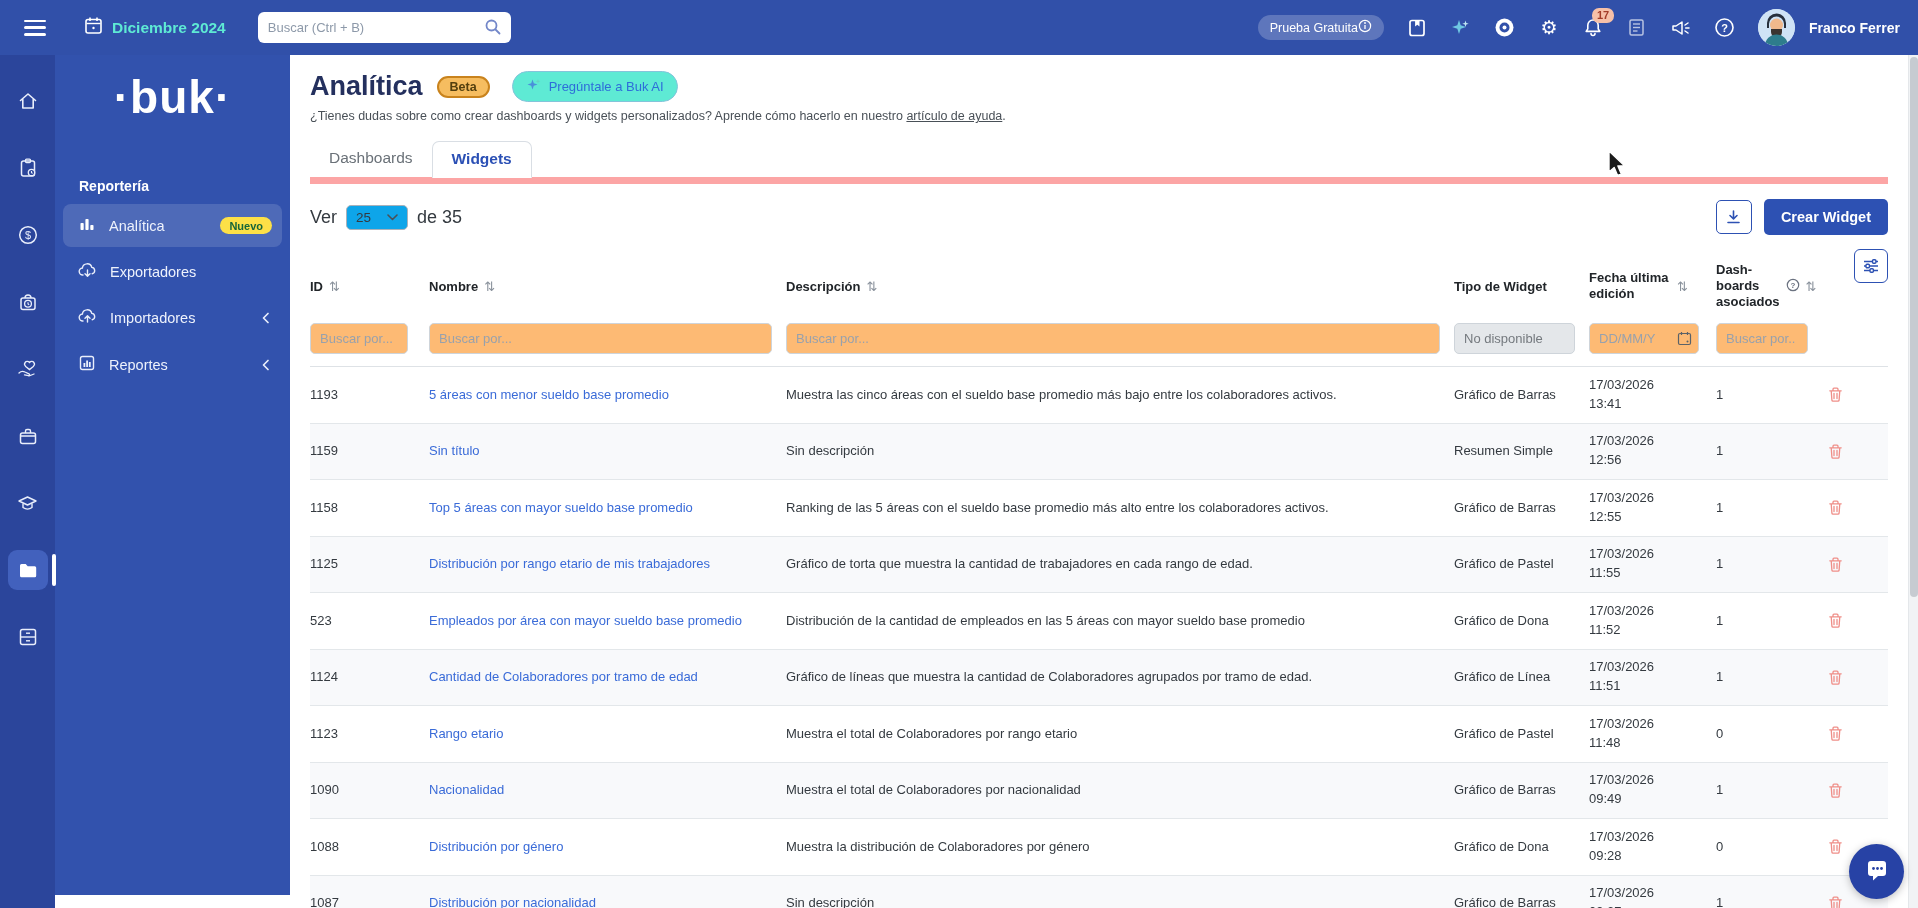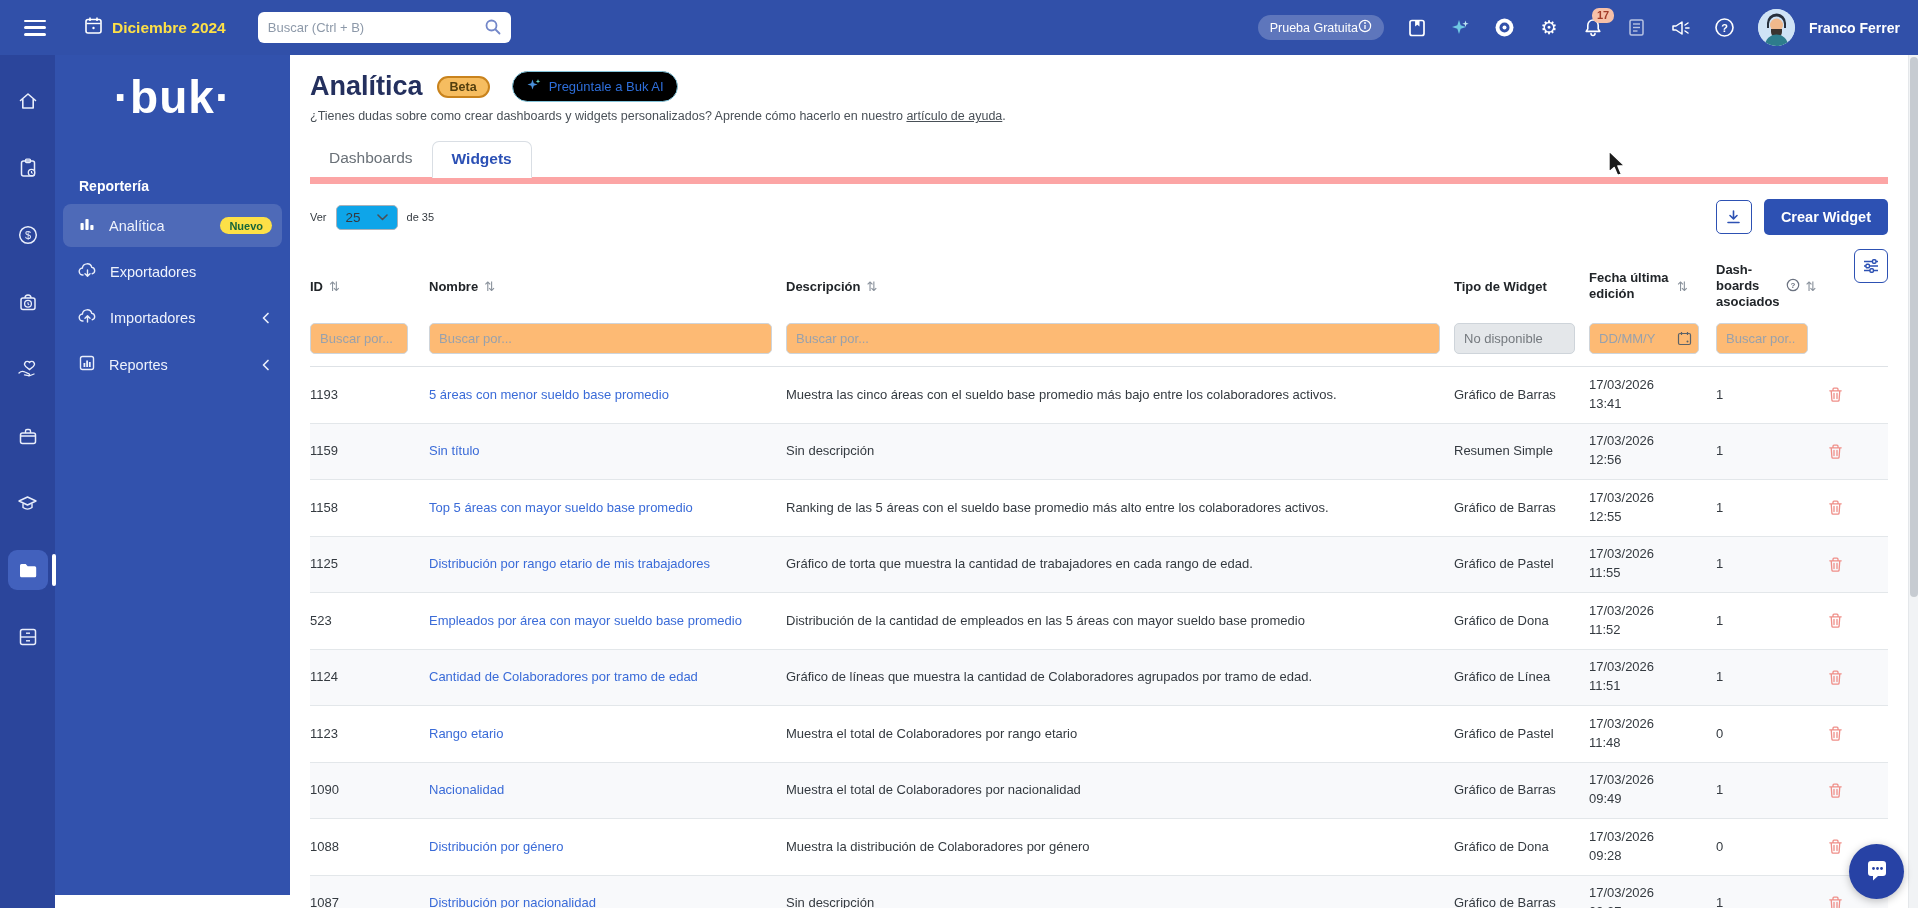--- a/index.html
+++ b/index.html
@@ -2,21 +2,21 @@
 <html lang="es"><head>
 <meta charset="utf-8">
 <style>
   * { margin:0; padding:0; box-sizing:border-box; }
   html,body { width:1918px; height:908px; overflow:hidden; font-family:"Liberation Sans", sans-serif; background:#fff; }
 
   
   .topbar { position:absolute; left:0; top:0; width:1918px; height:55px; background:#3150a9; display:flex; align-items:center; z-index:30; }
   .hamburger { width:22px; height:16px; margin-left:24px; display:flex; flex-direction:column; justify-content:space-between; cursor:pointer; }
   .hamburger span { display:block; height:2.6px; background:#fff; border-radius:2px; }
-  .period { display:flex; align-items:center; gap:9px; margin-left:38px; color:#fde047; font-size:15.5px; font-weight:700; cursor:pointer; }
+  .period { display:flex; align-items:center; gap:9px; margin-left:38px; color:#5eead4; font-size:15.5px; font-weight:700; cursor:pointer; }
   .search-box { position:relative; margin-left:32px; width:253px; }
   .search-box input { width:100%; height:31px; border:none; border-radius:6px; padding:0 34px 0 10px; font-size:13px; color:#14532d; outline:none; font-family:inherit; }
   .search-box input::placeholder { color:#8d99a9; }
   .search-box .sicon { position:absolute; right:9px; top:6px; }
   .topbar-right { margin-left:auto; display:flex; align-items:center; gap:22px; padding-right:18px; }
   .trial-pill { display:flex; align-items:center; background:rgba(255,255,255,.22); color:#fff; font-size:12.5px; border-radius:13px; padding:4px 12px; cursor:pointer; }
   .tb-icon { width:22px; height:22px; display:flex; align-items:center; justify-content:center; cursor:pointer; position:relative; }
   .bell-badge { position:absolute; top:-9px; left:10px; background:#f6c0a8; color:#a33c28; font-size:11px; font-weight:700; border-radius:7px; padding:1px 5px; line-height:13px; }
   .gear-glyph { color:#fff; font-size:19px; line-height:1; }
   .avatar { width:37px; height:37px; border-radius:50%; overflow:hidden; background:#cfe3f5; flex:0 0 auto; cursor:pointer; }
@@ -33,30 +33,30 @@
   .side-item { display:flex; align-items:center; gap:13px; margin:4px 8px; padding:11px 10px 11px 15px; border-radius:8px; font-size:14.5px; color:#eef2fc; cursor:pointer; }
   .side-item.active { background:rgba(255,255,255,.14); }
   .nuevo-badge { margin-left:auto; background:#fde047; color:#176639; font-size:11px; font-weight:700; border-radius:9px; padding:2.5px 9px; }
   .side-chevron { margin-left:auto; display:flex; }
 
   
   .main { position:absolute; left:290px; top:55px; width:1628px; height:853px; background:#fff; padding:16px 30px 0 20px; }
   .title-row { display:flex; align-items:center; gap:14px; }
   .page-title { font-size:27px; font-weight:700; color:#24305e; }
   .beta-badge { background:#f6bd60; border:2px solid #c9831d; color:#54400e; font-size:12.5px; font-weight:700; border-radius:12px; padding:2px 11px; }
-  .ask-ai { display:flex; align-items:center; gap:7px; border:1.5px solid #84c4da; border-radius:16px; background:#000000; color:#2e6ed9; font-size:13px; padding:5px 13px; margin-left:8px; cursor:pointer; font-family:inherit; }
+  .ask-ai { display:flex; align-items:center; gap:7px; border:1.5px solid #84c4da; border-radius:16px; background:#5eead4; color:#2e6ed9; font-size:13px; padding:5px 13px; margin-left:8px; cursor:pointer; font-family:inherit; }
   .help-text { margin-top:7px; font-size:12.5px; color:#495057; }
   .help-text a { color:#495057; text-decoration:underline; cursor:pointer; }
 
   .tabs { display:flex; margin-top:17px; border-bottom:7px solid #fca5a5; }
   .tab { padding:8px 19px 9px; font-size:15.5px; color:#6a7178; cursor:pointer; position:relative; top:1px; }
   .tab.active { color:#2b50b5; font-weight:600; background:#fff; border:1px solid #d9dee4; border-bottom:1px solid #fff; border-radius:7px 7px 0 0; }
 
   .toolbar { display:flex; align-items:center; margin-top:15px; }
-  .toolbar .lbl { font-size:11px; color:#343a40; }
+  .toolbar .lbl { font-size:18px; color:#343a40; }
   .page-size { display:flex; align-items:center; gap:16px; margin:0 9px; border:1px solid #a9b1ba; border-radius:5px; padding:4px 9px; font-size:13.5px; color:#343a40; cursor:pointer; background:#0ea5e9; font-family:inherit; }
   .btn-download { margin-left:auto; width:36px; height:34px; border:1.5px solid #2d51b3; border-radius:5px; background:#fff; display:flex; align-items:center; justify-content:center; cursor:pointer; }
   .btn-create { margin-left:12px; height:36px; background:#2d51b3; color:#fff; border:none; border-radius:5px; font-size:14.5px; font-weight:600; padding:0 17px; cursor:pointer; font-family:inherit; }
 
   
   .tablewrap { margin-top:14px; position:relative; }
   .grid { display:grid; grid-template-columns:119px 357px 668px 135px 127px 96px 1fr; align-items:center; }
   .thead { min-height:74px; position:relative; }
   .th { font-size:13px; font-weight:700; color:#212529; display:flex; align-items:center; gap:6px; padding-right:8px; }
   .th .sort { color:#8a929c; font-size:13px; font-weight:400; cursor:pointer; }

